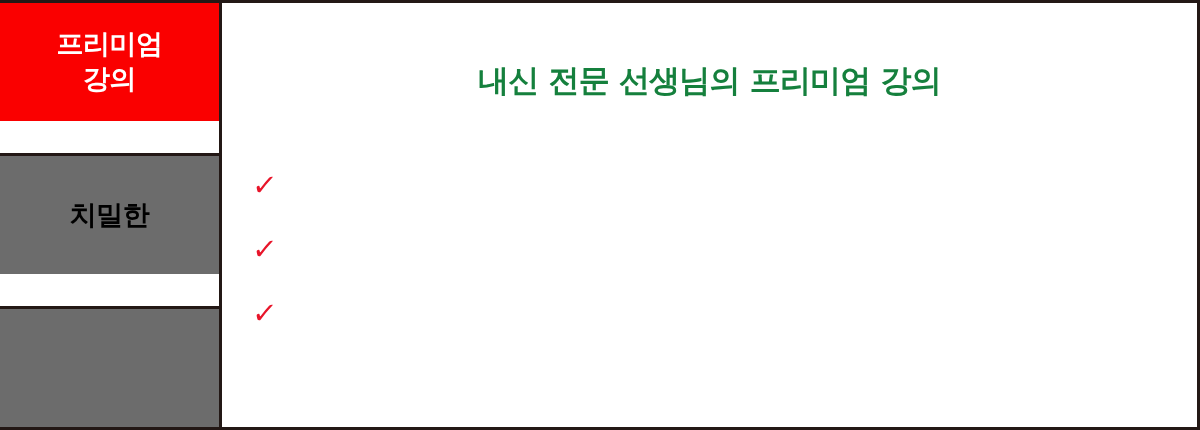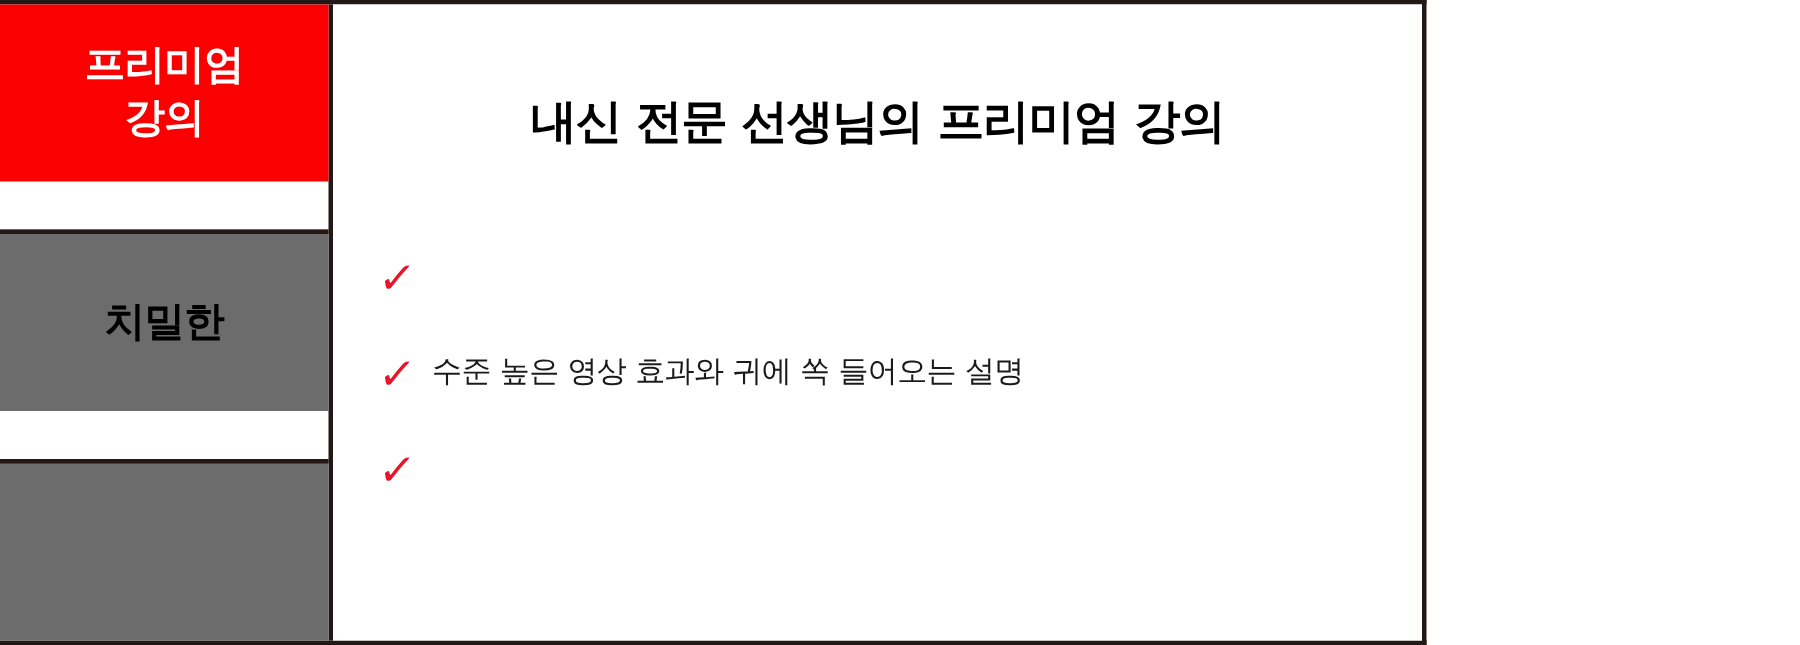--- a/index.html
+++ b/index.html
@@ -11,21 +11,21 @@
   body {
     width: 1200px;
     height: 430px;
     overflow: hidden;
     font-family: "DejaVu Sans", "Liberation Sans", sans-serif;
   }
 
   #promo-panel {
     position: relative;
     box-sizing: border-box;
-    width: 951px;
+    width: 1200px;
     height: 430px;
     background: #ffffff;
     border-top: 3px solid #231815;
     border-right: 3px solid #231815;
     border-bottom: 3px solid #231815;
     border-left: 0;
     display: flex;
     flex-direction: row;
     align-items: stretch;
   }
@@ -80,21 +80,21 @@
     background: #ffffff;
     position: relative;
   }
 
   #content-title {
     position: absolute;
     top: 36px;
     left: 0;
     right: 0;
     text-align: center;
-    color: #000000;
+    color: #15803d;
     font-size: 31px;
     font-weight: bold;
     letter-spacing: -0.8px;
     white-space: nowrap;
   }
 
   #feature-list {
     position: absolute;
     top: 168px;
     left: 32px;
@@ -161,21 +161,20 @@
     <h1 id="content-title">내신 전문 선생님의 프리미엄 강의</h1>
 
     <ul id="feature-list">
 
       <li class="feature-item">
         <span class="check-icon">✓</span>
       </li>
 
       <li class="feature-item">
         <span class="check-icon">✓</span>
-        <span class="feature-text">수준 높은 영상 효과와 귀에 쏙 들어오는 설명</span>
       </li>
 
       <li class="feature-item">
         <span class="check-icon">✓</span>
       </li>
 
     </ul>
 
   </section>
 

